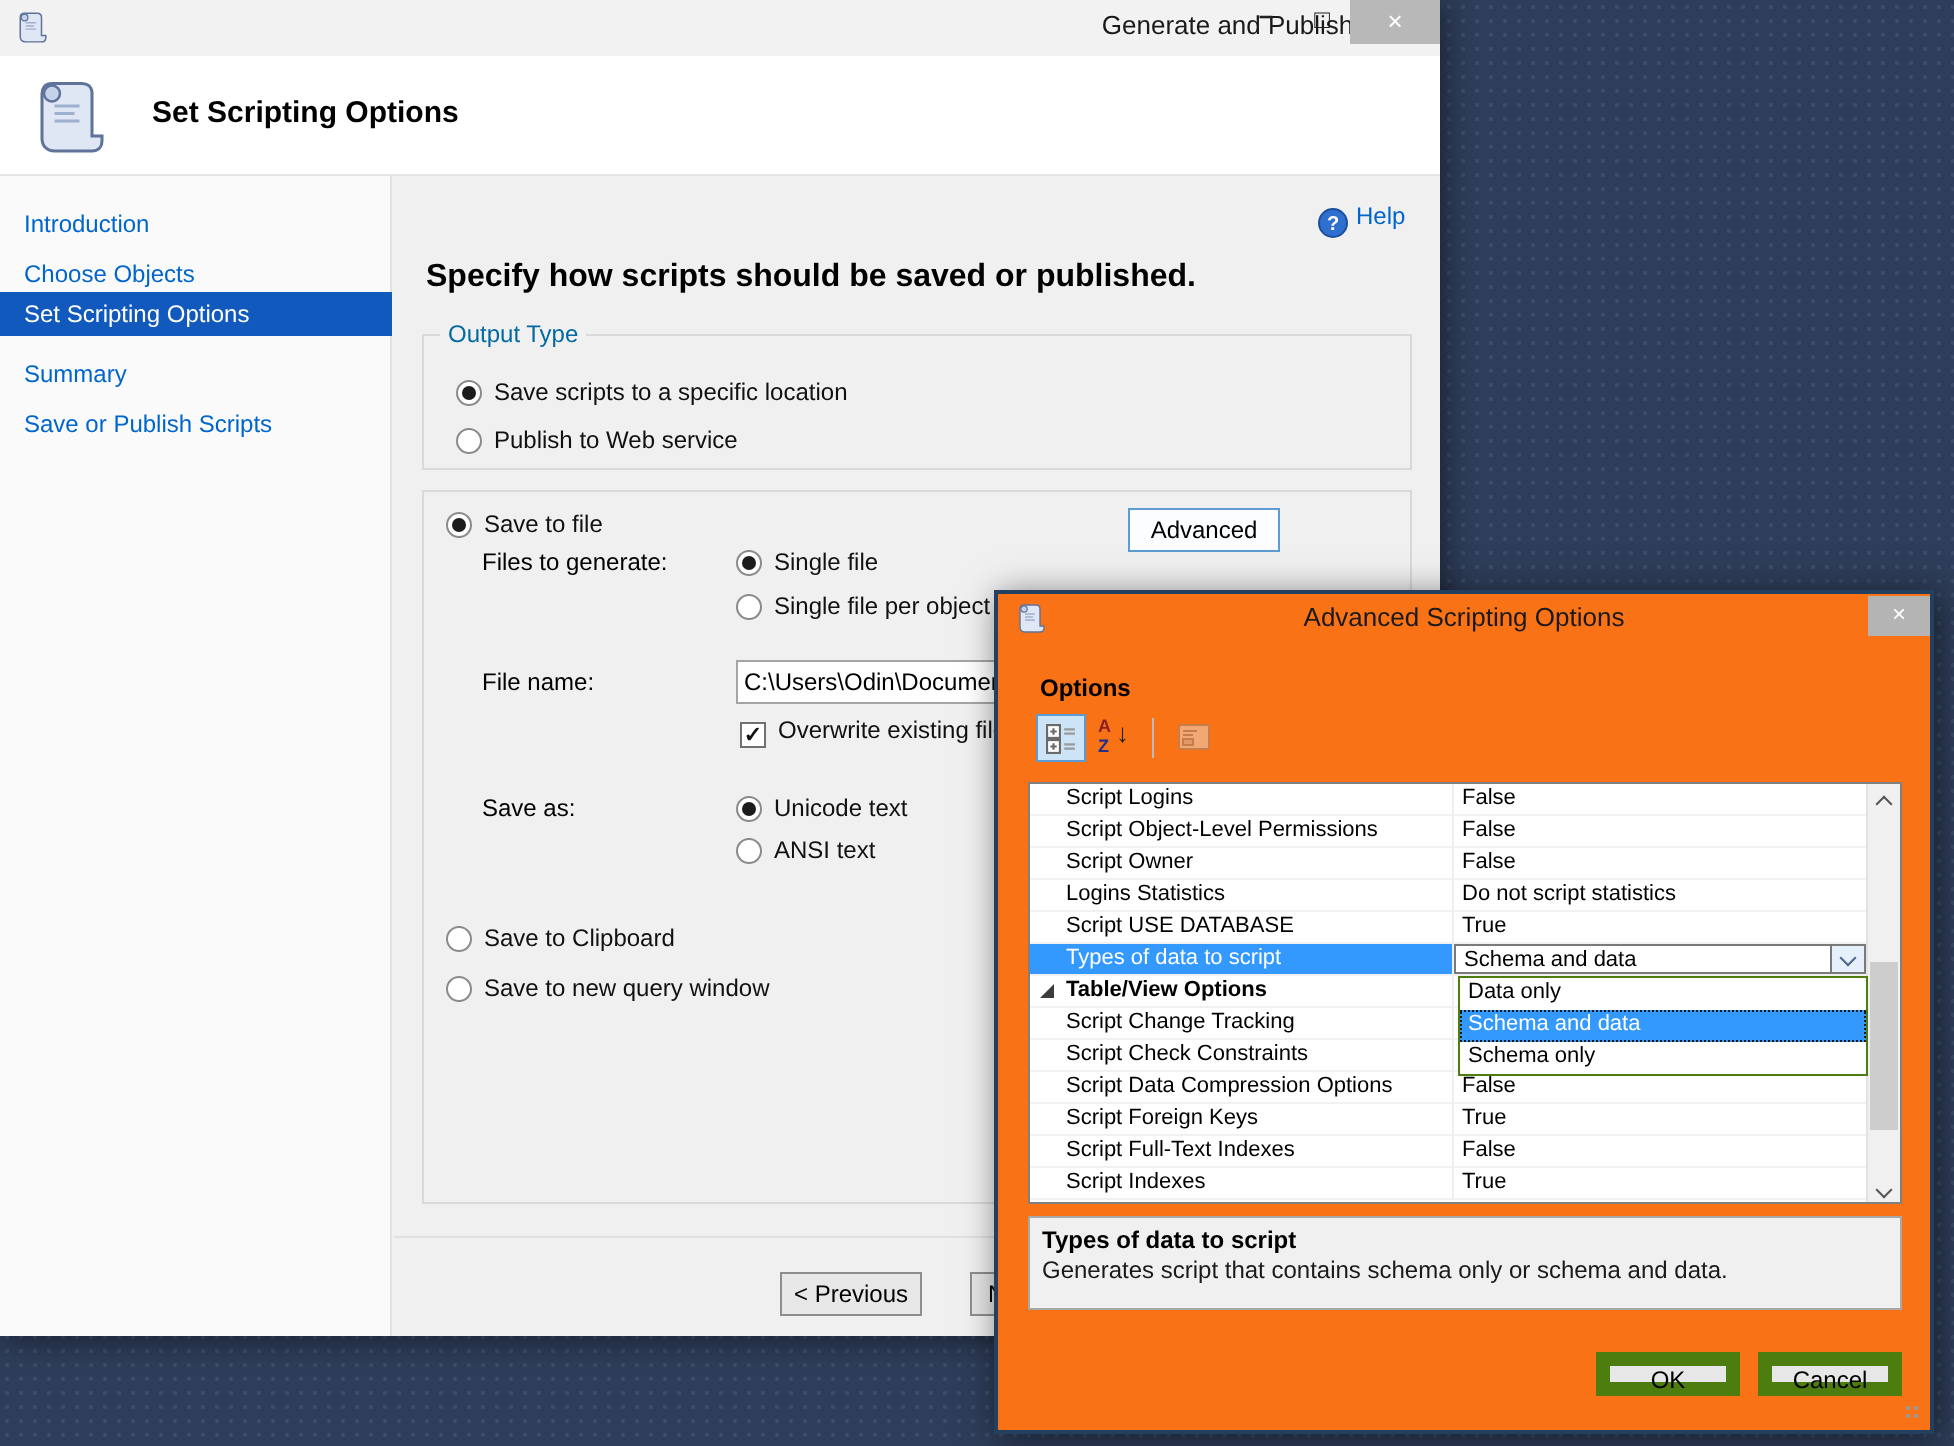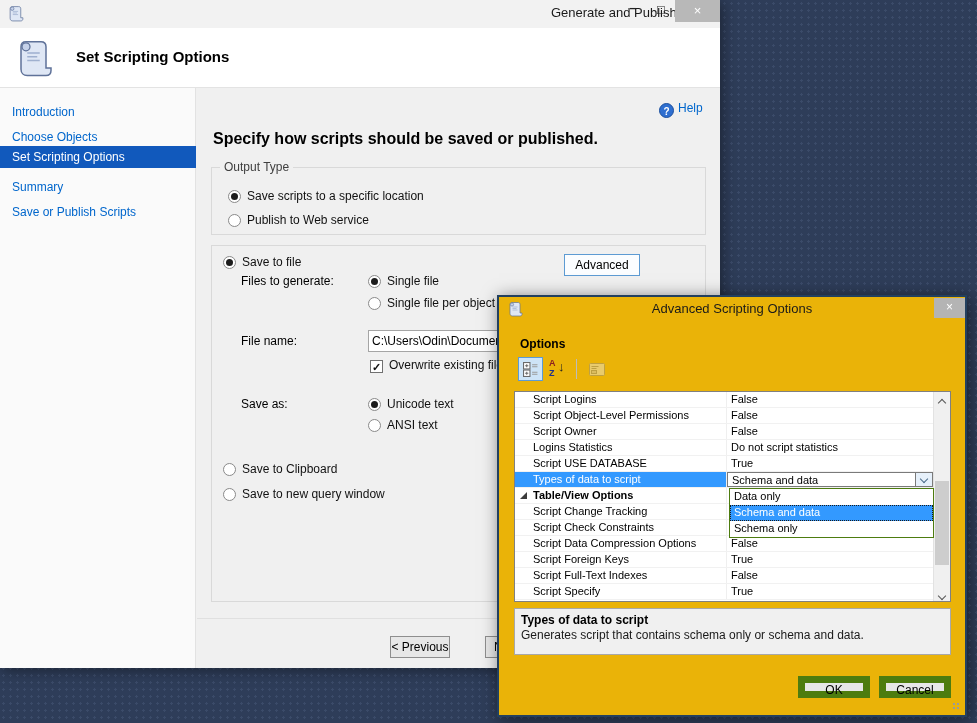--- a/index.html
+++ b/index.html
@@ -34,21 +34,21 @@
   .side-item.sel { background:#1159bc; color:#ffffff; }
 
   .mw-content { position:absolute; left:197px; top:88px; width:523px; height:580px; }
   .help-link { position:absolute; left:462px; top:13px; font-size:12px; color:#0066cc; cursor:pointer; }
   .help-ico { display:inline-block; width:15px; height:15px; border-radius:50%; background:#2f6fd0; color:#fff;
     font-size:10px; font-weight:bold; text-align:center; line-height:15px; vertical-align:-3px; margin-right:4px;
     border:1px solid #1b4f9e; }
   .instruction { position:absolute; left:16px; top:42px; font-size:16px; font-weight:bold; color:#000; }
 
   .group { position:absolute; border:1px solid #d9d9d9; }
-  .group-label { position:absolute; top:-8px; left:8px; background:#f0f0f0; padding:0 4px; font-size:12px; color:#404040; }
+  .group-label { position:absolute; top:-8px; left:8px; background:#f0f0f0; padding:0 4px; font-size:12px; color:#0369a1; }
   .g1 { left:14px; top:79px; width:495px; height:68px; }
   .g2 { left:14px; top:157px; width:495px; height:357px; }
 
   .radio { position:absolute; height:14px; font-size:12px; white-space:nowrap; cursor:pointer; }
   .rb { display:inline-block; width:13px; height:13px; border:1px solid #8a8a8a; border-radius:50%; background:#fff;
     vertical-align:-3px; margin-right:6px; position:relative; }
   .rb.on::after { content:""; position:absolute; left:2px; top:2px; width:7px; height:7px; border-radius:50%; background:#1c1c1c; }
   .fldlabel { position:absolute; font-size:12px; color:#000; white-space:nowrap; }
 
   .adv-btn { position:absolute; left:352px; top:8px; width:76px; height:22px; background:#fbfdff;
@@ -57,25 +57,25 @@
   .txtinput { position:absolute; left:156px; top:84px; width:332px; height:22px; border:1px solid #a5a5a5;
     background:#fff; font-size:12px; font-family:"Liberation Sans",sans-serif; padding:0 3px; color:#000; }
 
   .checkbox { position:absolute; left:158px; top:112px; font-size:12px; white-space:nowrap; cursor:pointer; }
   .cb { display:inline-block; width:13px; height:13px; border:1px solid #707070; background:#fff; margin-right:6px;
     vertical-align:-2px; text-align:center; line-height:12px; font-size:11px; font-weight:bold; color:#111; }
 
   .wiz-footer-line { position:absolute; left:0px; top:530px; width:523px; border-top:1px solid #e0e0e0; }
   .wiz-btn { position:absolute; top:548px; height:22px; background:#e7e7e7; border:1px solid #8e8e8e;
     font-size:12px; font-family:"Liberation Sans",sans-serif; cursor:pointer; }
-  .btn-prev { left:193px; width:60px; }
+  .btn-prev { left:193px; width:71px; }
   .btn-next { left:288px; width:73px; text-align:left; padding-left:8px; }
 
   
-  .adv-dialog { position:absolute; left:497px; top:295px; width:470px; height:422px; background:#eab308;
+  .adv-dialog { position:absolute; left:497px; top:295px; width:470px; height:422px; background:#f97316;
     border:2px solid #23405f; box-shadow:2px 2px 16px rgba(0,0,0,.5); }
   .ad-titlebar { position:absolute; left:0; top:0; width:100%; height:25px; }
   .ad-titlebar .app-icon { position:absolute; left:9px; top:4px; width:16px; height:16px; }
   .ad-title { position:absolute; left:0; right:0; top:4px; text-align:center; font-size:13px; color:#1a1a1a; }
   .btn-close-adv { position:absolute; left:435px; top:1px; width:31px; height:20px; background:#b4b4b4; color:#fff;
     text-align:center; line-height:19px; font-size:12px; cursor:pointer; }
 
   .options-label { position:absolute; left:21px; top:40px; font-size:12px; font-weight:bold; color:#000; }
 
   .toolbar { position:absolute; left:19px; top:60px; height:24px; }
@@ -311,21 +311,21 @@
       </div>
       <div class="pg-row">
         <div class="pg-name">Script Foreign Keys</div>
         <div class="pg-val">True</div>
       </div>
       <div class="pg-row">
         <div class="pg-name">Script Full-Text Indexes</div>
         <div class="pg-val">False</div>
       </div>
       <div class="pg-row">
-        <div class="pg-name">Script Specify</div>
+        <div class="pg-name">Script Indexes</div>
         <div class="pg-val">True</div>
       </div>
     </div>
     <div class="sb">
       <div class="sb-btn sb-up"><span class="chev-up-s"></span></div>
       <div class="sb-thumb"></div>
       <div class="sb-btn sb-dn"><span class="chev-dn-s"></span></div>
     </div>
   </div>
 

